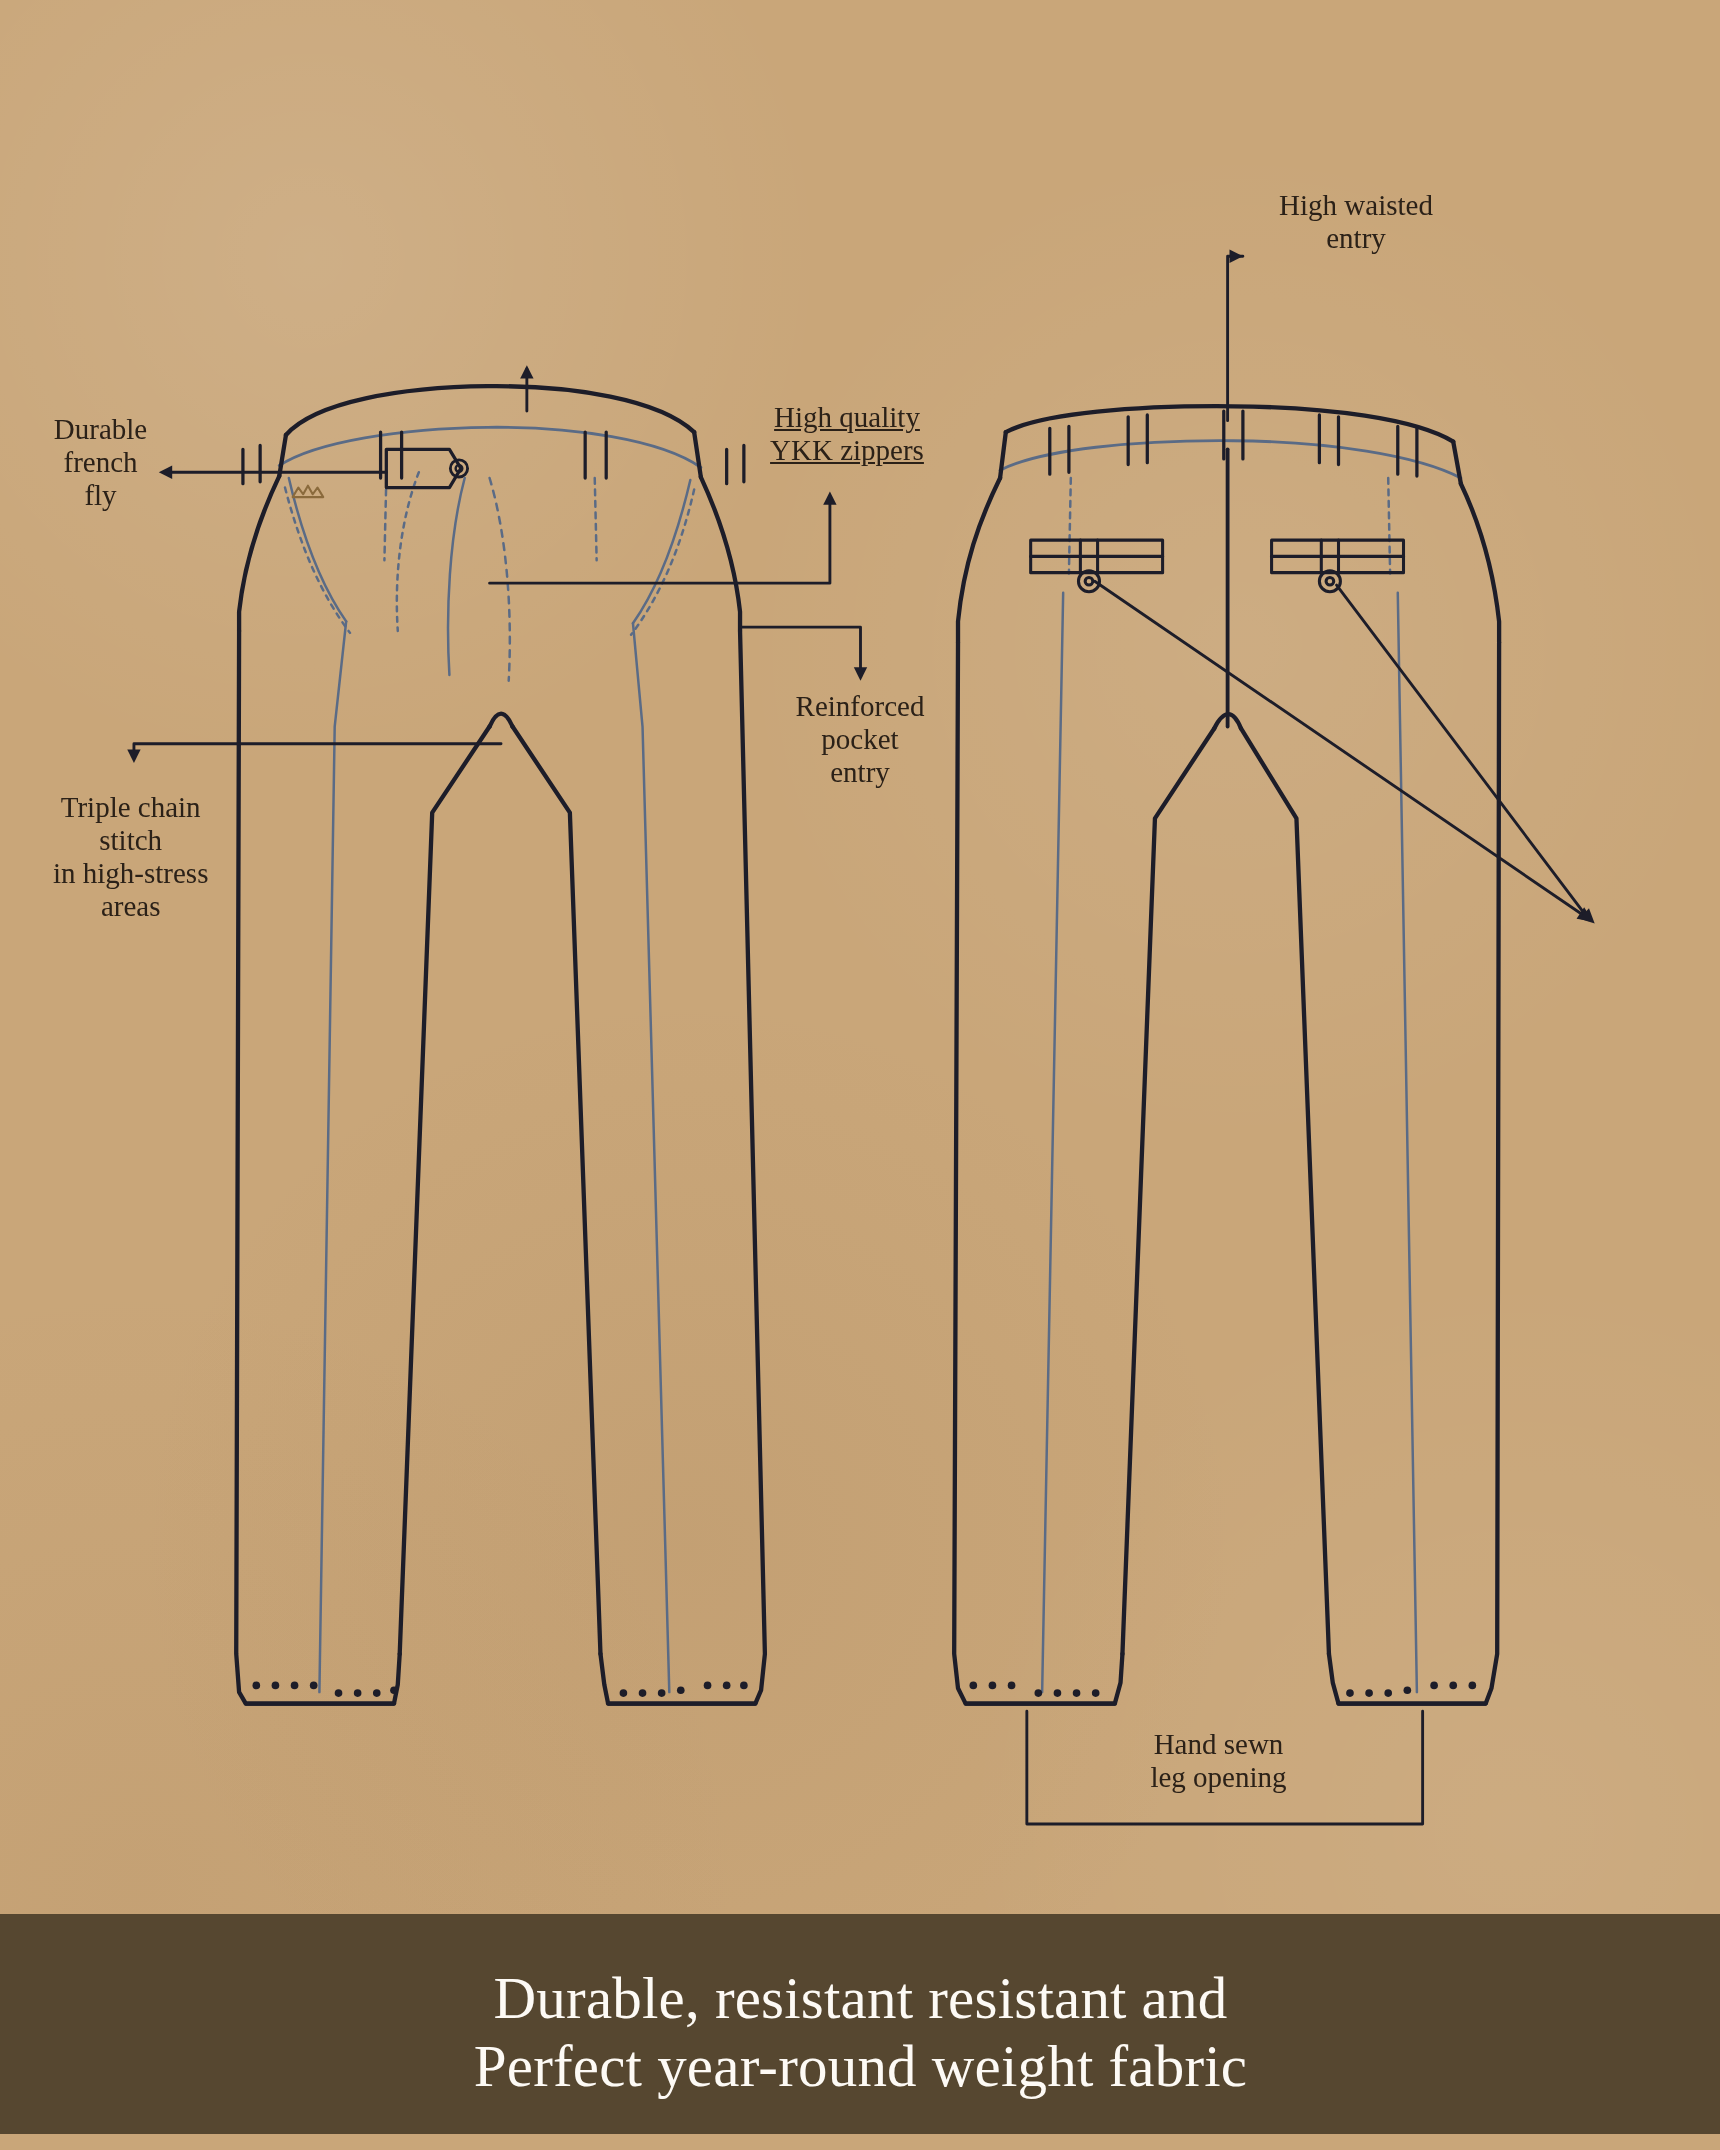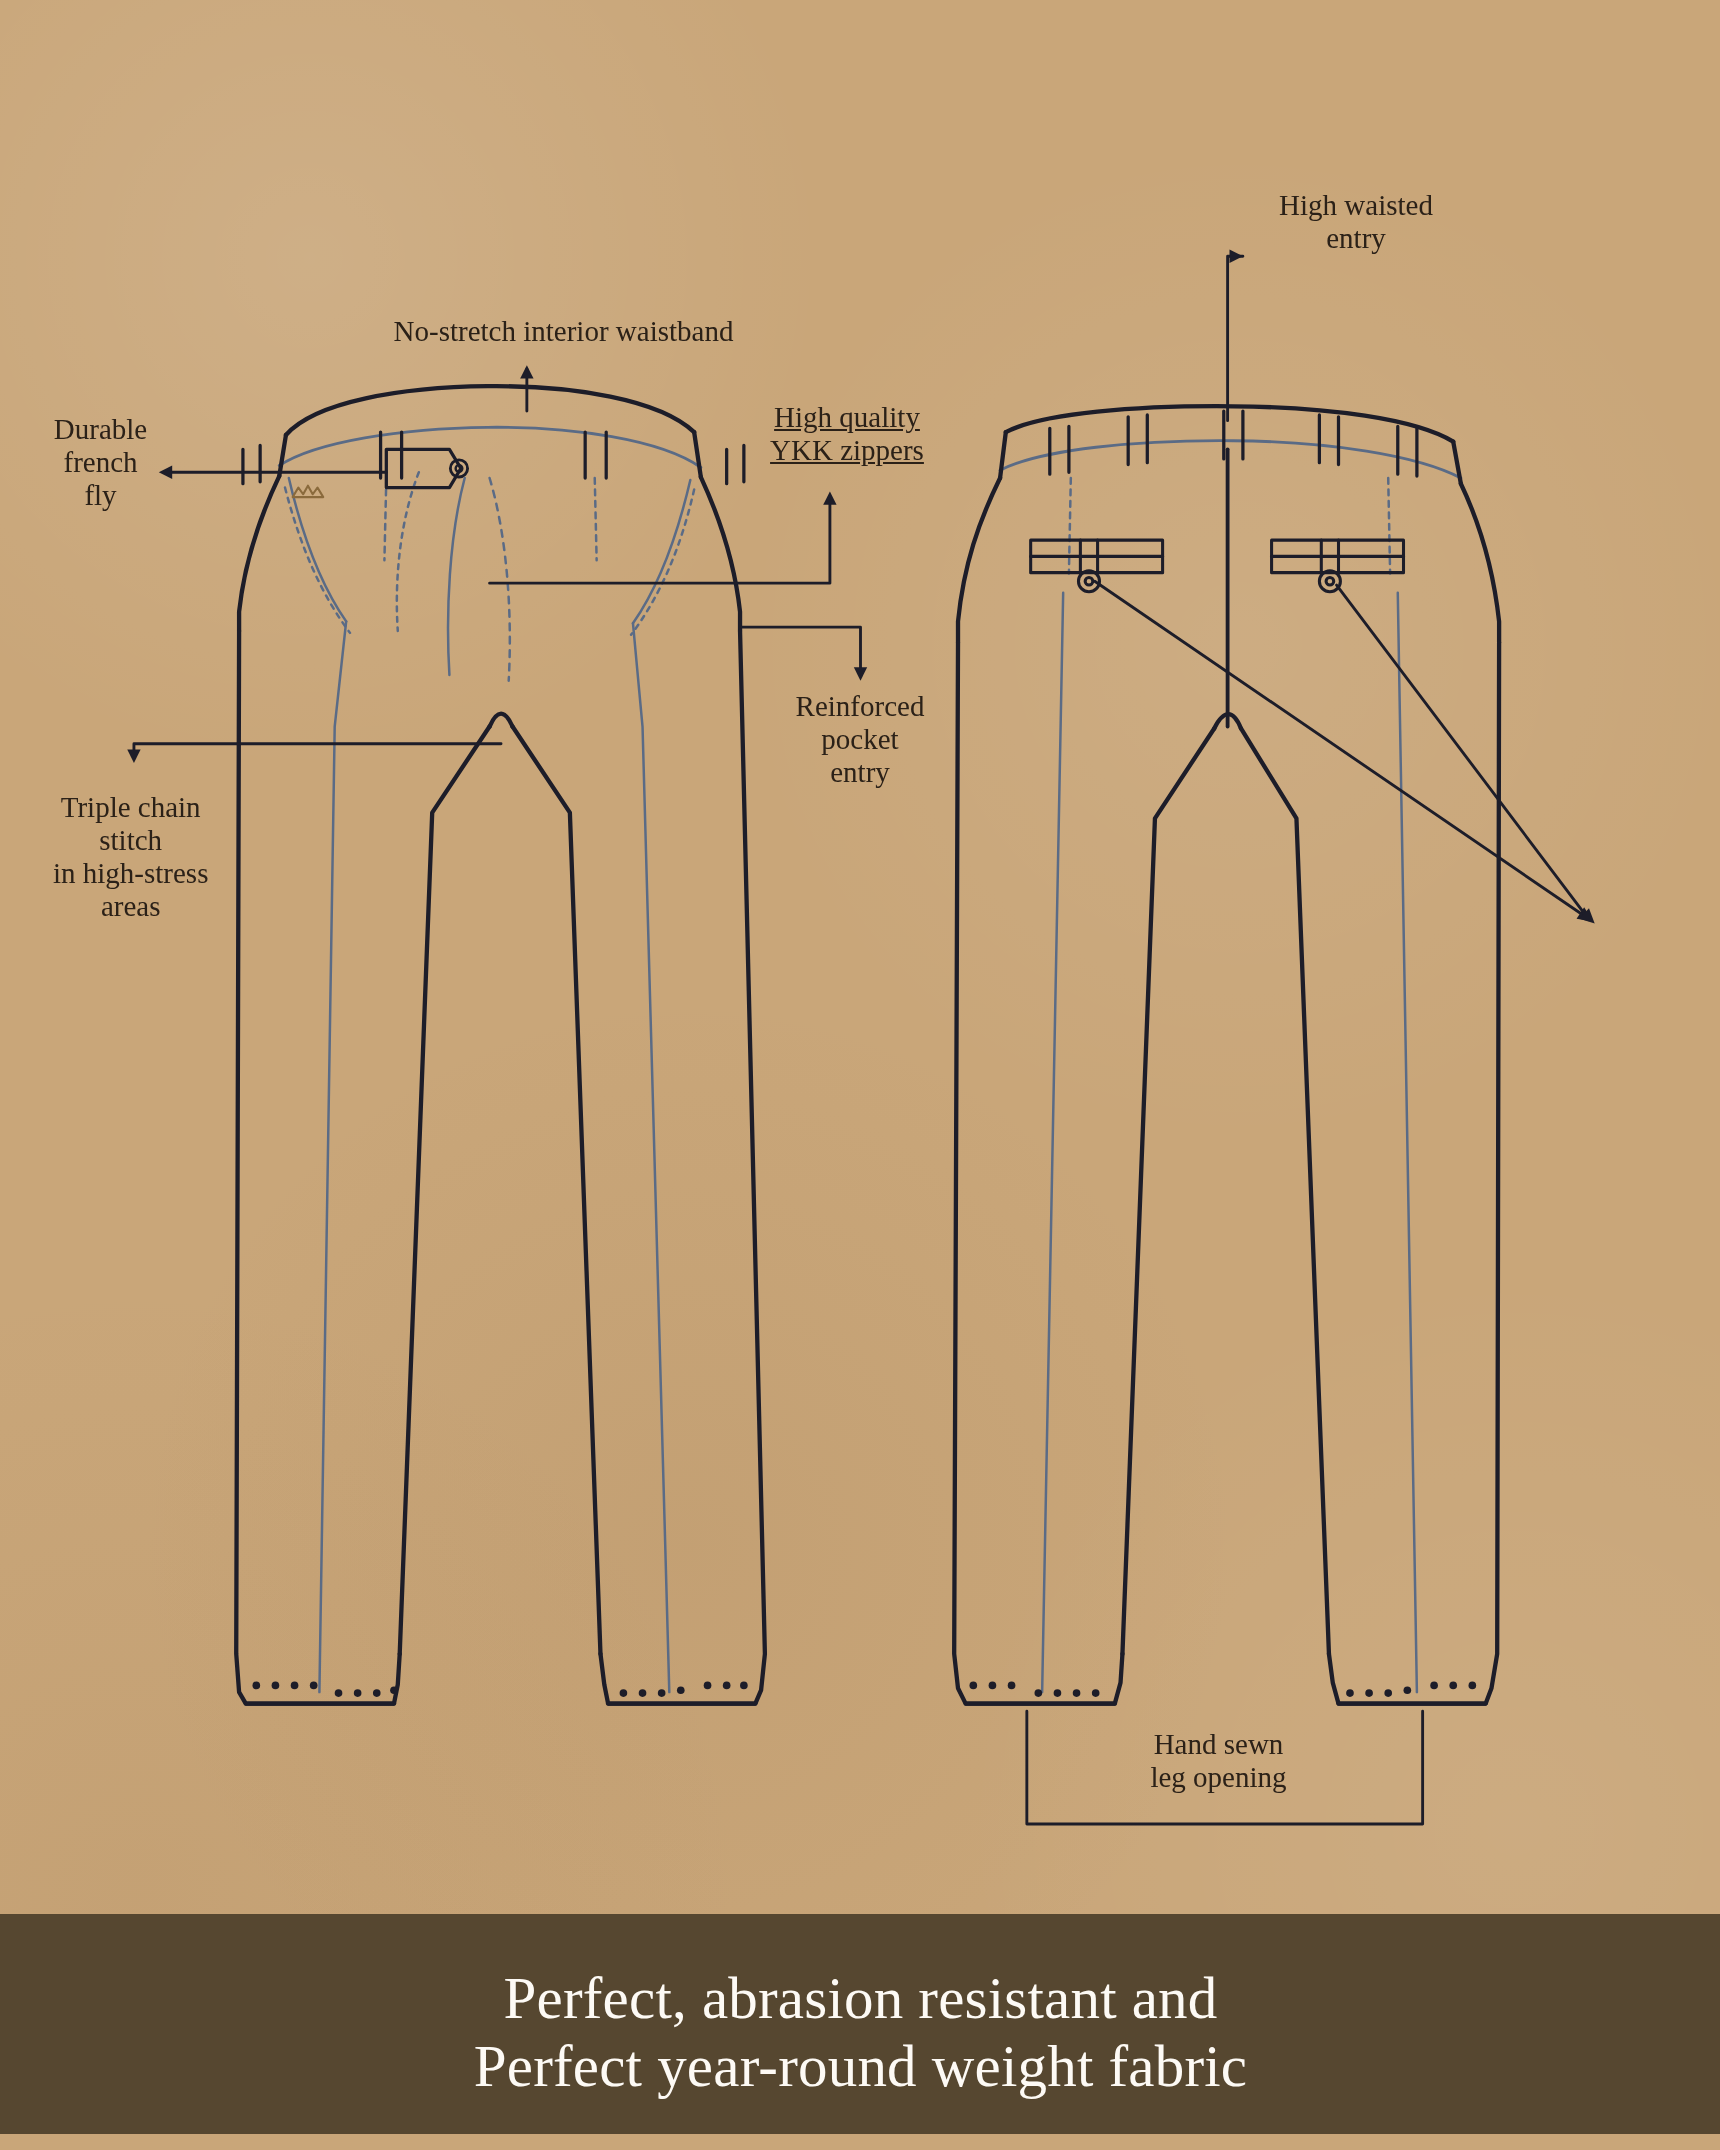--- a/index.html
+++ b/index.html
@@ -250,21 +250,20 @@
         <path d="M1668 966 l -16 -5 l 10 -11 z" fill="#1d1d29" stroke="none"></path>
 
         <path d="M1074 1790 L 1074 1908 L 1488 1908 L 1488 1790"></path>
       </g>
     </g>
   </svg>
 
   <div class="callout" style="left:1222px; top:189px; width:268px; text-align:center;">High waisted
 entry</div>
 
-  <div class="callout" style="left:315px; top:315px; width:497px;">No-stretch interior waistband</div>
 
   <div class="callout" style="left:736px; top:401px; width:222px;text-decoration:underline;">High quality
 YKK zippers</div>
 
   <div class="callout" style="left:19px; top:413px; width:163px;">Durable
 french
 fly</div>
 
   <div class="callout" style="left:755px; top:690px; width:210px;">Reinforced
 pocket
@@ -273,18 +272,18 @@
   <div class="callout" style="left:5.7px; top:791px; width:250px;">Triple chain
 stitch
 in high-stress
 areas</div>
 
 
   <div class="callout" style="left:1061px; top:1728px; width:315px;">Hand sewn
 leg opening</div>
 
   <div id="banner">
-    <div class="line">Perfect, abrasion resistant and</div>
+    <div class="line">Durable, resistant resistant and</div>
     <div class="line">Perfect year-round weight fabric</div>
   </div>
   <div id="banner-bottom-strip"></div>
 </div>
 
 
 </body></html>

